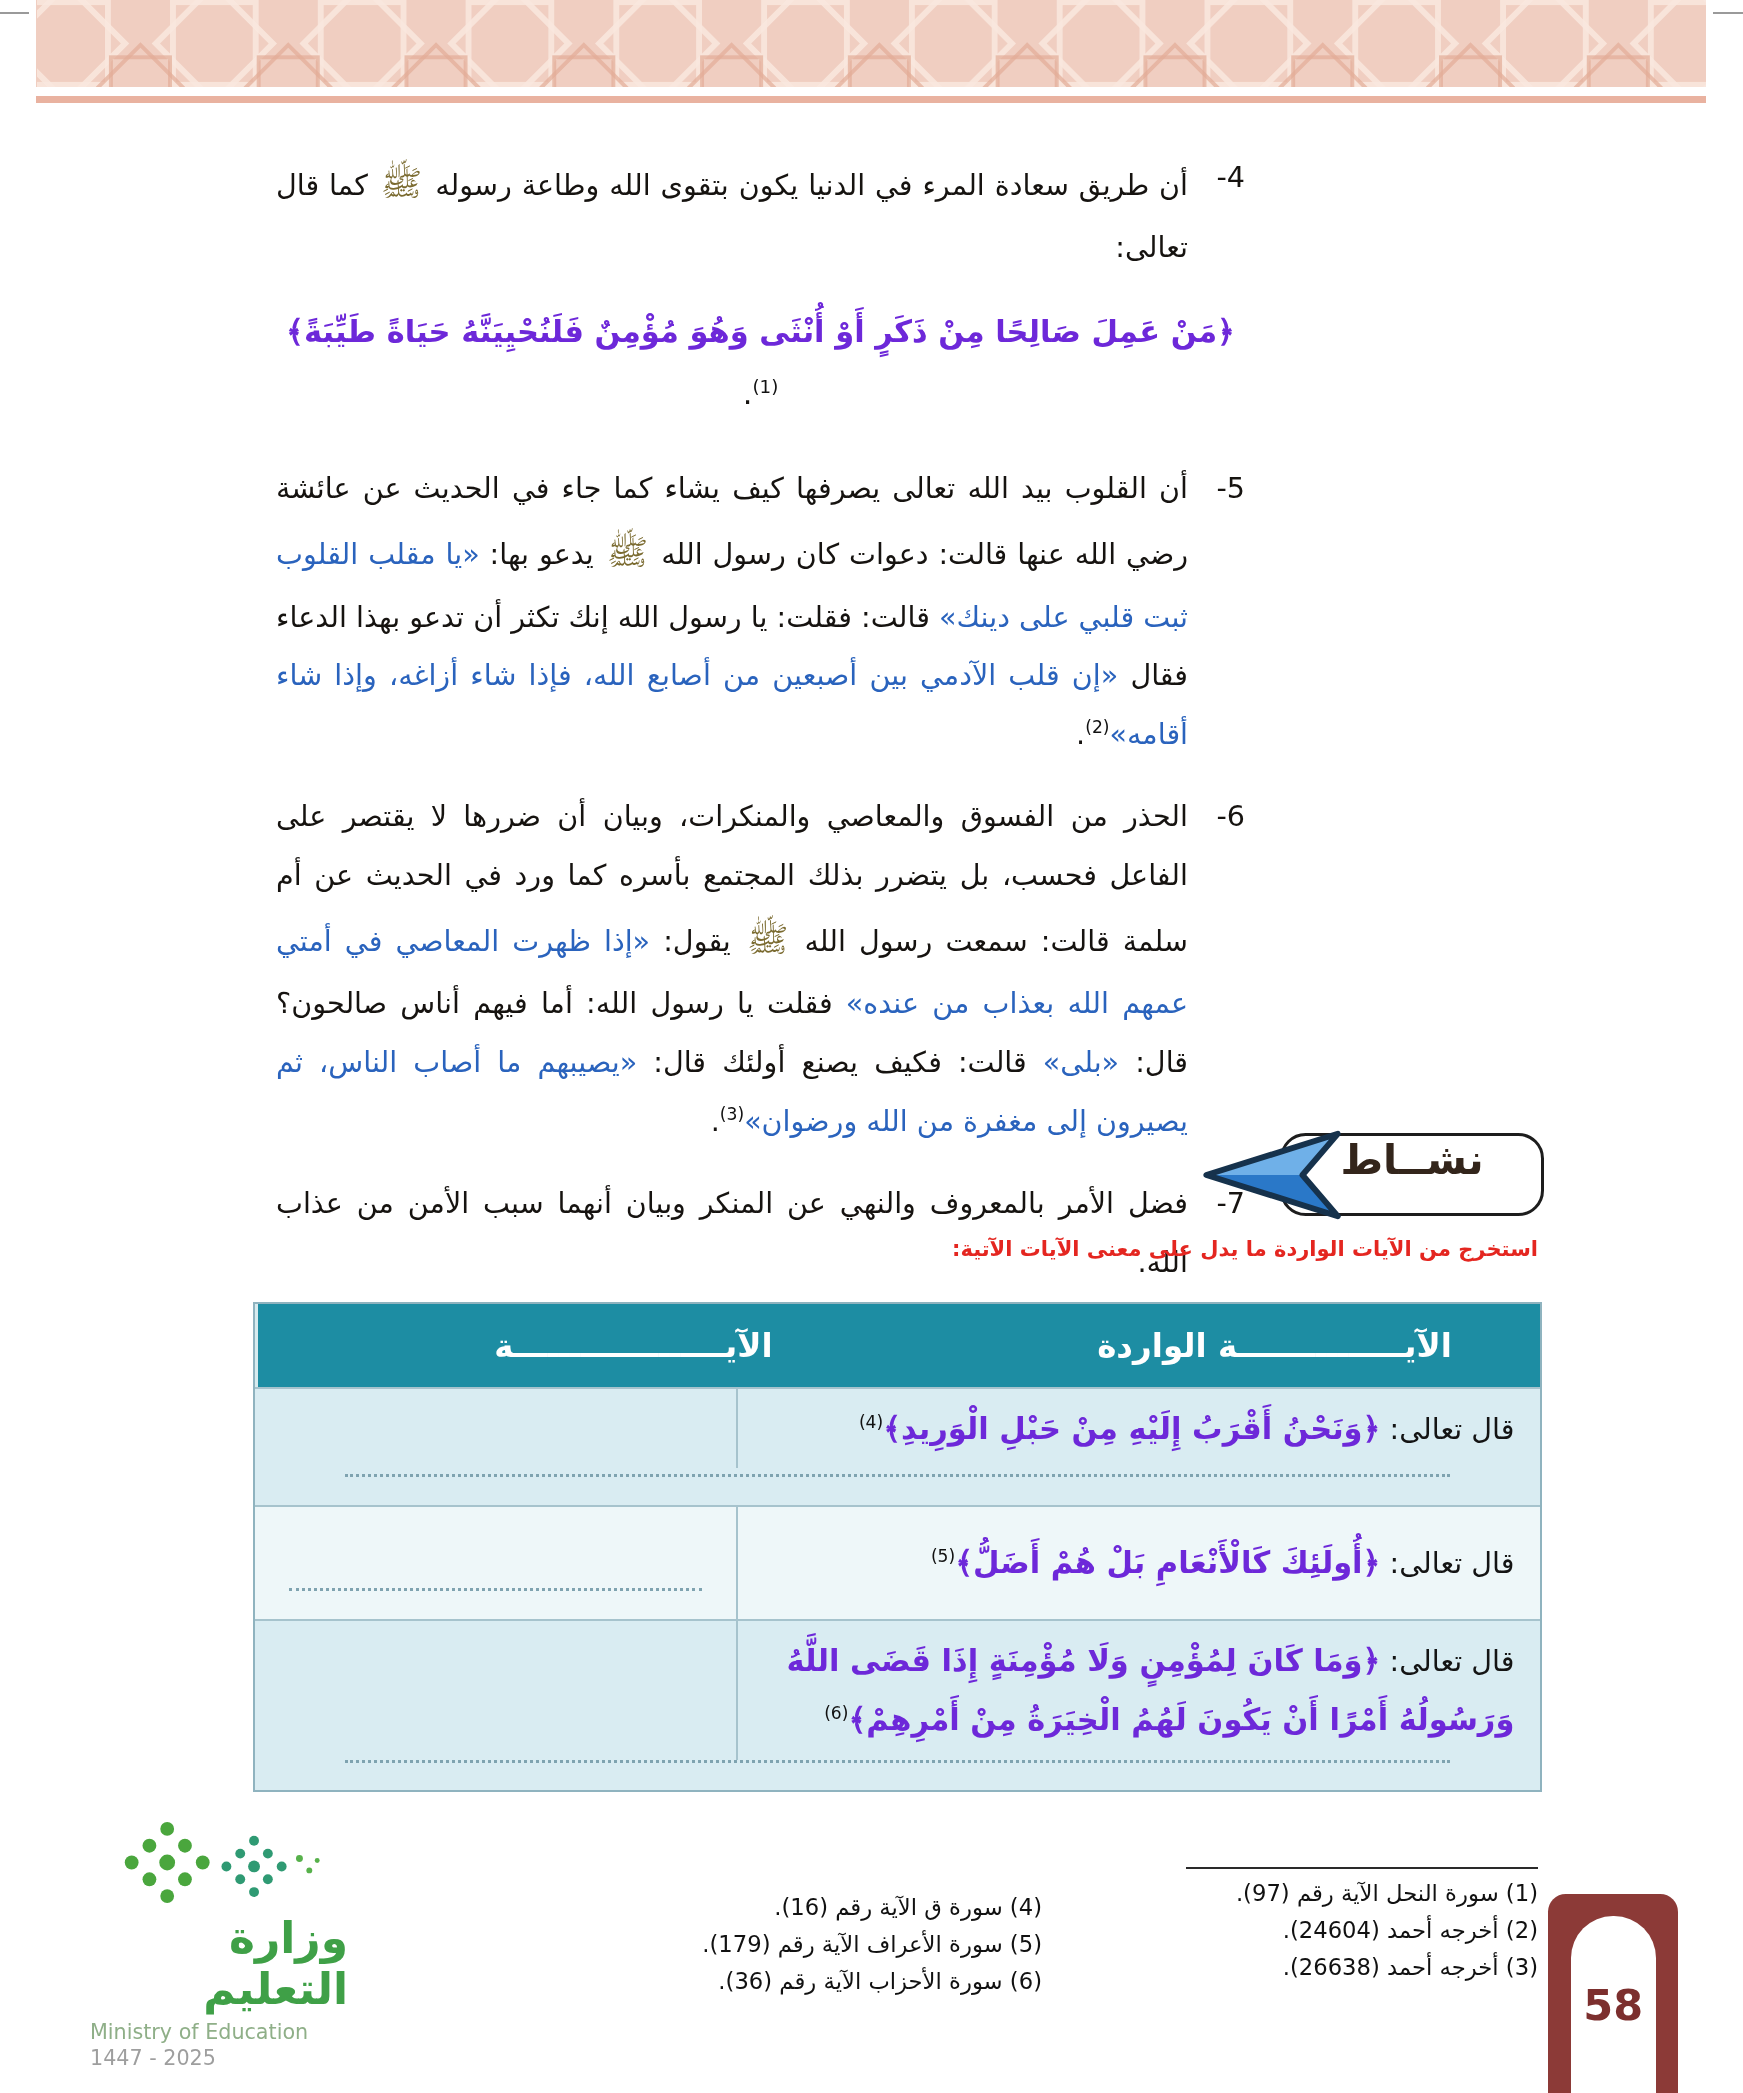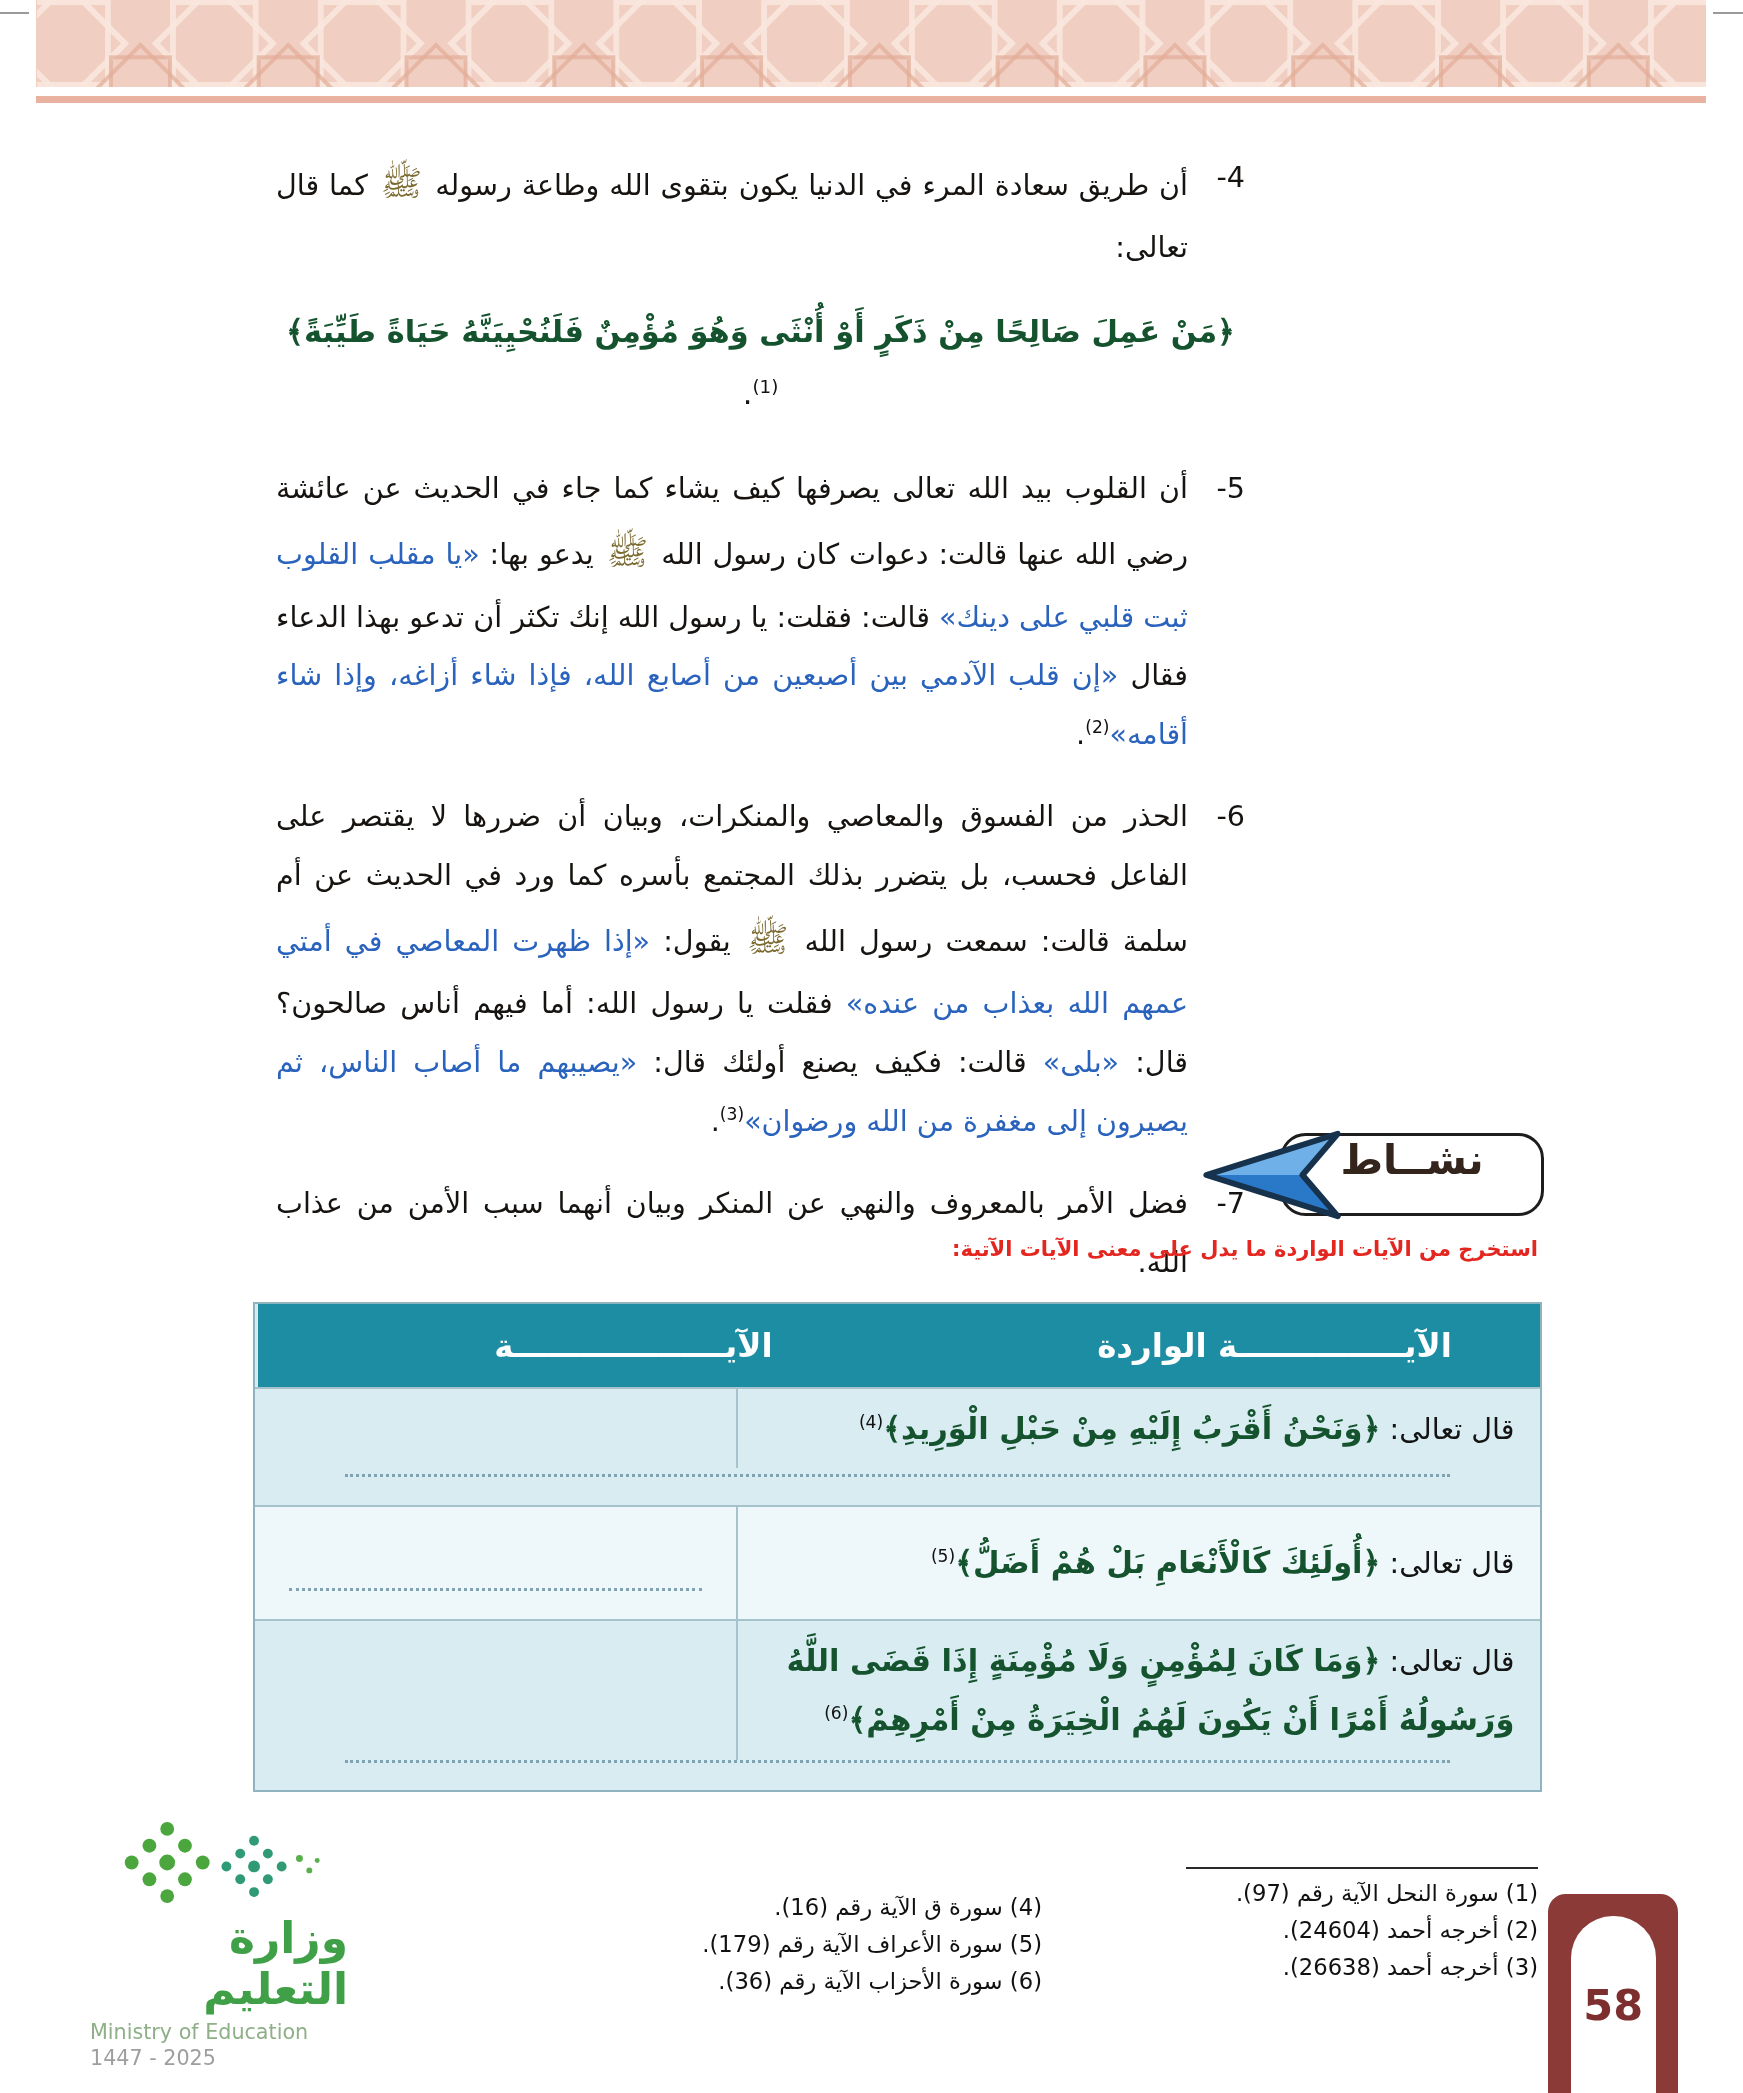--- a/index.html
+++ b/index.html
@@ -14,21 +14,21 @@
   .crop{position:absolute;background:#9a9a9a;height:2px;width:29.6px;top:11.8px;}
   .crop.tl{left:0;} .crop.tr{right:0;}
   
   .content{
     position:absolute;top:148px;right:498px;width:969px;
     font-size:28.6px;line-height:2.05;color:#161310;text-align:justify;
   }
   .item{position:relative;padding-right:57px;margin:0 0 23.6px 0;}
   .item .num{position:absolute;right:0;top:0;}
   .pbuh{color:#7a6a2f;font-size:120%;padding:0 3px;}
-  .quran{color:#14532d;font-weight:bold;}
+  .quran{color:#6d28d9;font-weight:bold;}
   .hadith{color:#2a63bd;}
   sup.fn{font-size:0.60em;vertical-align:super;color:#111;}
   .verse-line{text-align:center;font-size:30.5px;margin:2px 0 33px 0;}
   
   .activity{position:absolute;left:1281px;top:1133px;width:258px;height:77px;
     background:#ffffff;border:3.9px solid #1d1d1d;border-radius:25.6px;
     display:flex;justify-content:center;}
   .activity .label{font-size:41px;font-weight:bold;color:#33251b;letter-spacing:1px;}
   .activity svg{position:absolute;left:-83px;top:-11.8px;}
   

